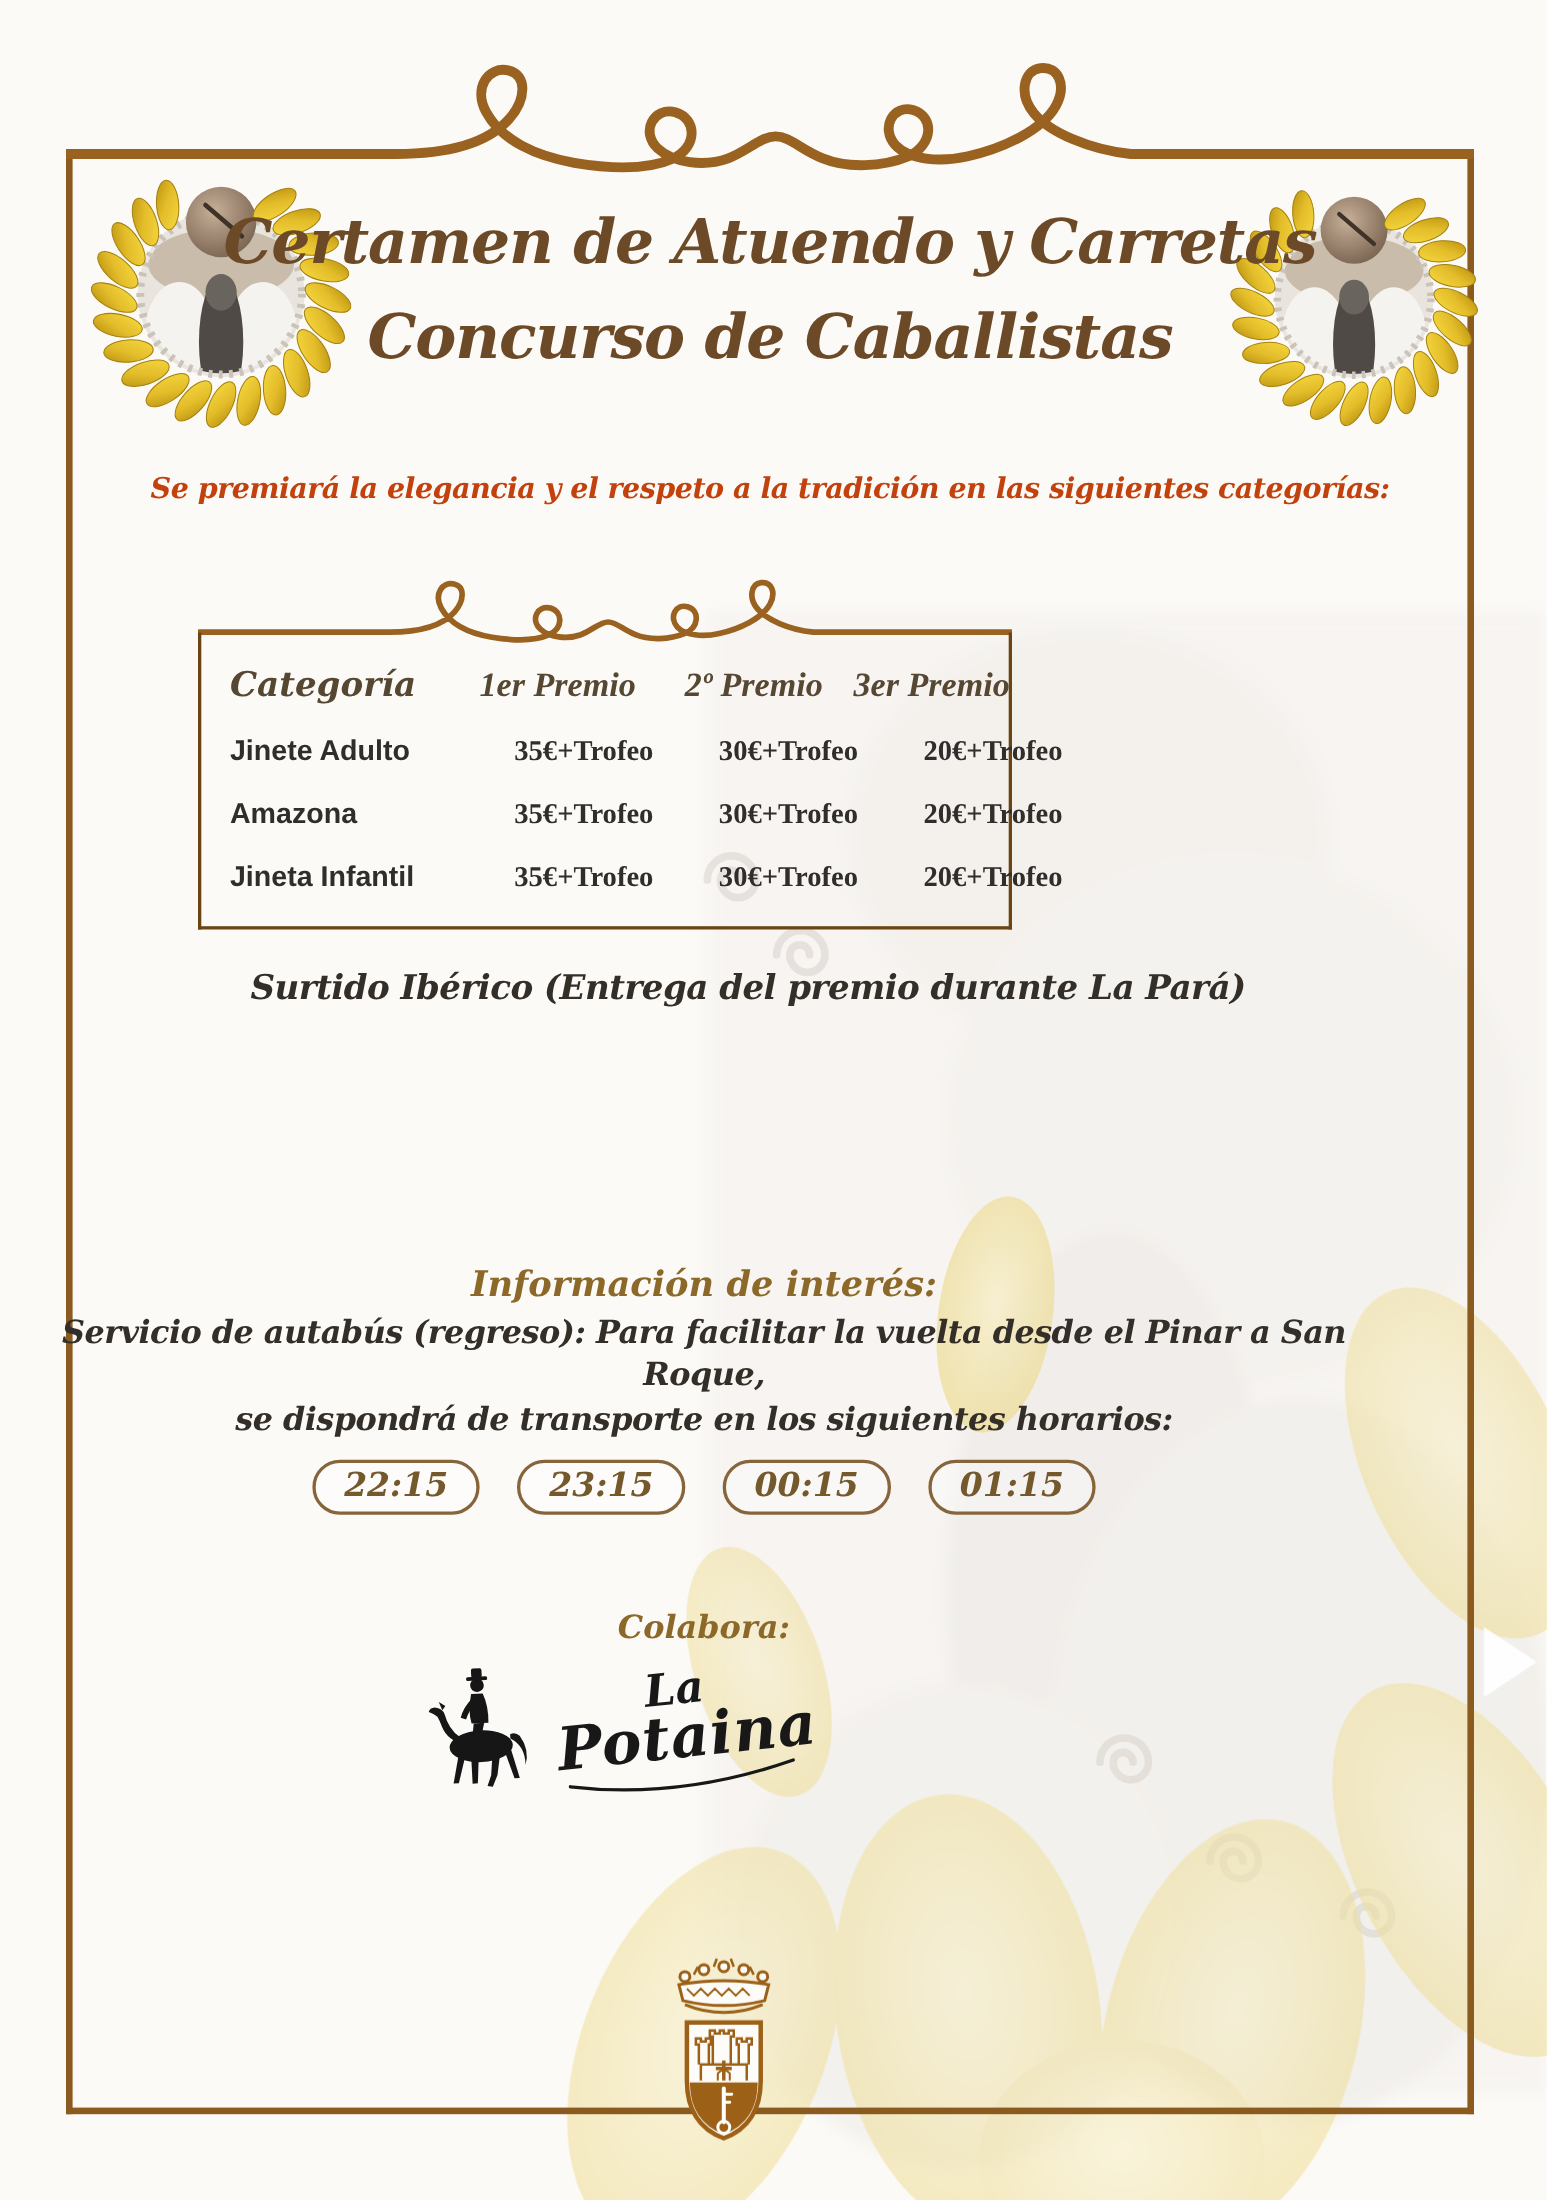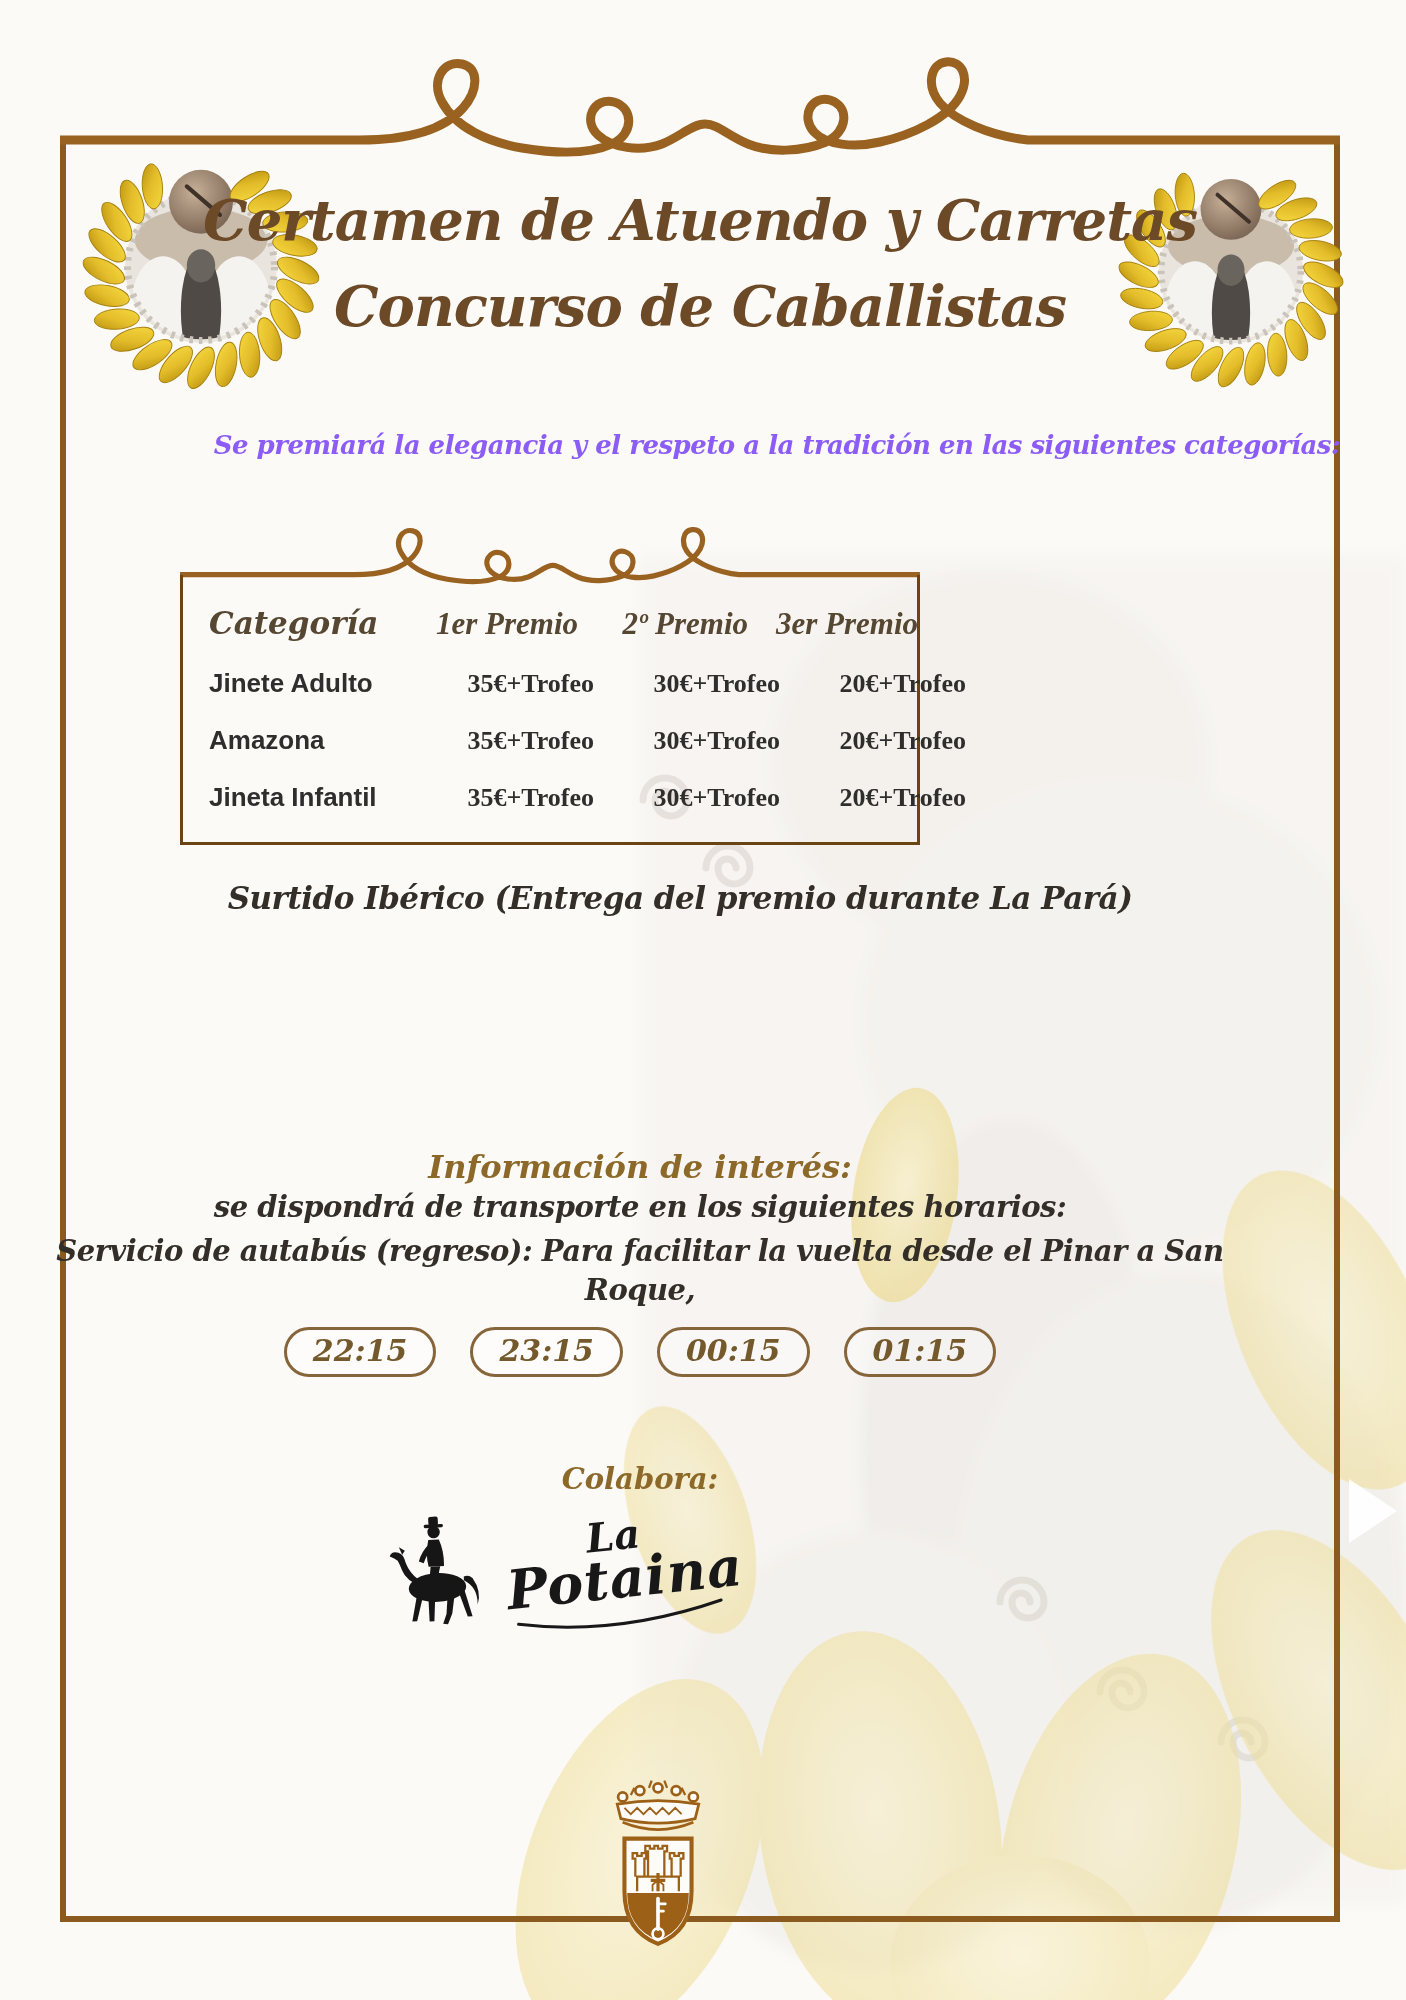--- a/index.html
+++ b/index.html
@@ -19,22 +19,22 @@
   }
 
   
   .title-block { position:absolute; left:60px; top:192px; width:1280px; text-align:center; }
   .title-line {
     font-style:italic; font-weight:600; font-size:56px; line-height:1.0;
     color:#6d4a27; letter-spacing:-1px;
   }
   .title-line + .title-line { margin-top:30px; }
   .subtitle {
-    position:absolute; left:60px; top:430px; width:1280px; text-align:right;
-    font-style:italic; font-weight:bold; font-size:26px; color:#8b5cf6; letter-spacing:-0.5px;
+    position:absolute; left:60px; top:430px; width:1280px; text-align:center;
+    font-style:italic; font-weight:bold; font-size:26px; color:#c2410c; letter-spacing:-0.5px;
   }
 
   
   .prize-table {
     position:absolute; left:180px; top:575px; width:740px; height:270px;
     border-left:3px solid #6b4414; border-right:3px solid #6b4414; border-bottom:3px solid #6b4414;
     box-sizing:border-box;
   }
   .t-row { display:flex; align-items:baseline; }
   .t-head { margin-top:30px; font-style:italic; font-weight:bold; font-size:31px; color:#564733; }
@@ -257,22 +257,22 @@
       <div class="c-val">20€+Trofeo</div>
     </div>
   </div>
 
   <div class="carreta">
     <div class="sec-dark">Surtido Ibérico (Entrega del premio durante La Pará)</div>
   </div>
 
   <div class="info">
     <div class="sec-heading">Información de interés:</div>
+    <div class="sec-dark">Servicio de autabús (regreso): Para facilitar la vuelta desde el Pinar a San Roque,</div>
     <div class="sec-dark" style="margin-top:2px">se dispondrá de transporte en los siguientes horarios:</div>
-    <div class="sec-dark">Servicio de autabús (regreso): Para facilitar la vuelta desde el Pinar a San Roque,</div>
     <div class="times">
       <span class="time-pill">22:15</span>
       <span class="time-pill">23:15</span>
       <span class="time-pill">00:15</span>
       <span class="time-pill">01:15</span>
     </div>
   </div>
 
   <div class="colabora">
     <div class="sec-heading">Colabora:</div>

